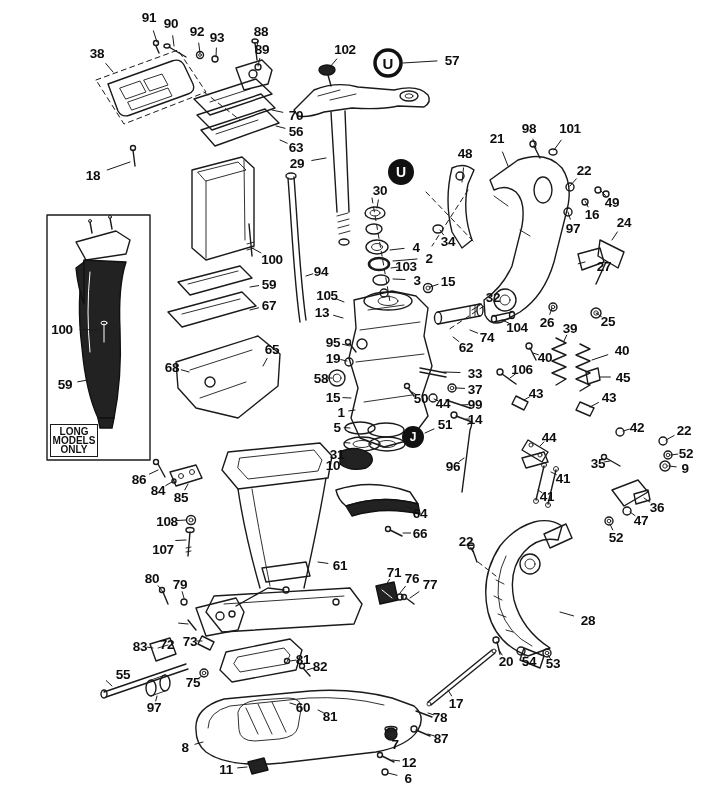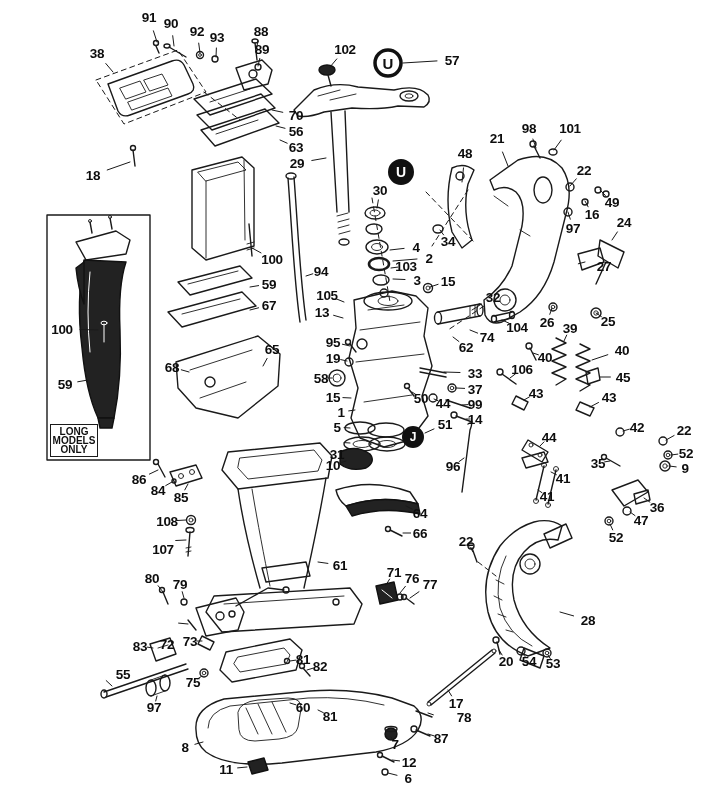--- a/index.html
+++ b/index.html
@@ -604,21 +604,21 @@
       <span class="callout" style="left: 303px; top: 659px;">81</span>
       <span class="callout" style="left: 320px; top: 666px;">82</span>
       <span class="callout" style="left: 303px; top: 707px;">60</span>
       <span class="callout" style="left: 330px; top: 716px;">81</span>
       <span class="callout" style="left: 226px; top: 769px;">11</span>
       <span class="callout" style="left: 588px; top: 620px;">28</span>
       <span class="callout" style="left: 506px; top: 661px;">20</span>
       <span class="callout" style="left: 529px; top: 661px;">54</span>
       <span class="callout" style="left: 553px; top: 663px;">53</span>
       <span class="callout" style="left: 456px; top: 703px;">17</span>
-      <span class="callout" style="left: 464px; top: 717px;">78</span>
+      <span class="callout" style="left: 440px; top: 717px;">78</span>
       <span class="callout" style="left: 441px; top: 738px;">87</span>
       <span class="callout" style="left: 395px; top: 744px;">7</span>
       <span class="callout" style="left: 409px; top: 762px;">12</span>
       <span class="callout" style="left: 408px; top: 778px;">6</span>
     </div>
 
   <div class="note-box">
     <div>LONG</div>
     <div>MODELS</div>
     <div>ONLY</div>

